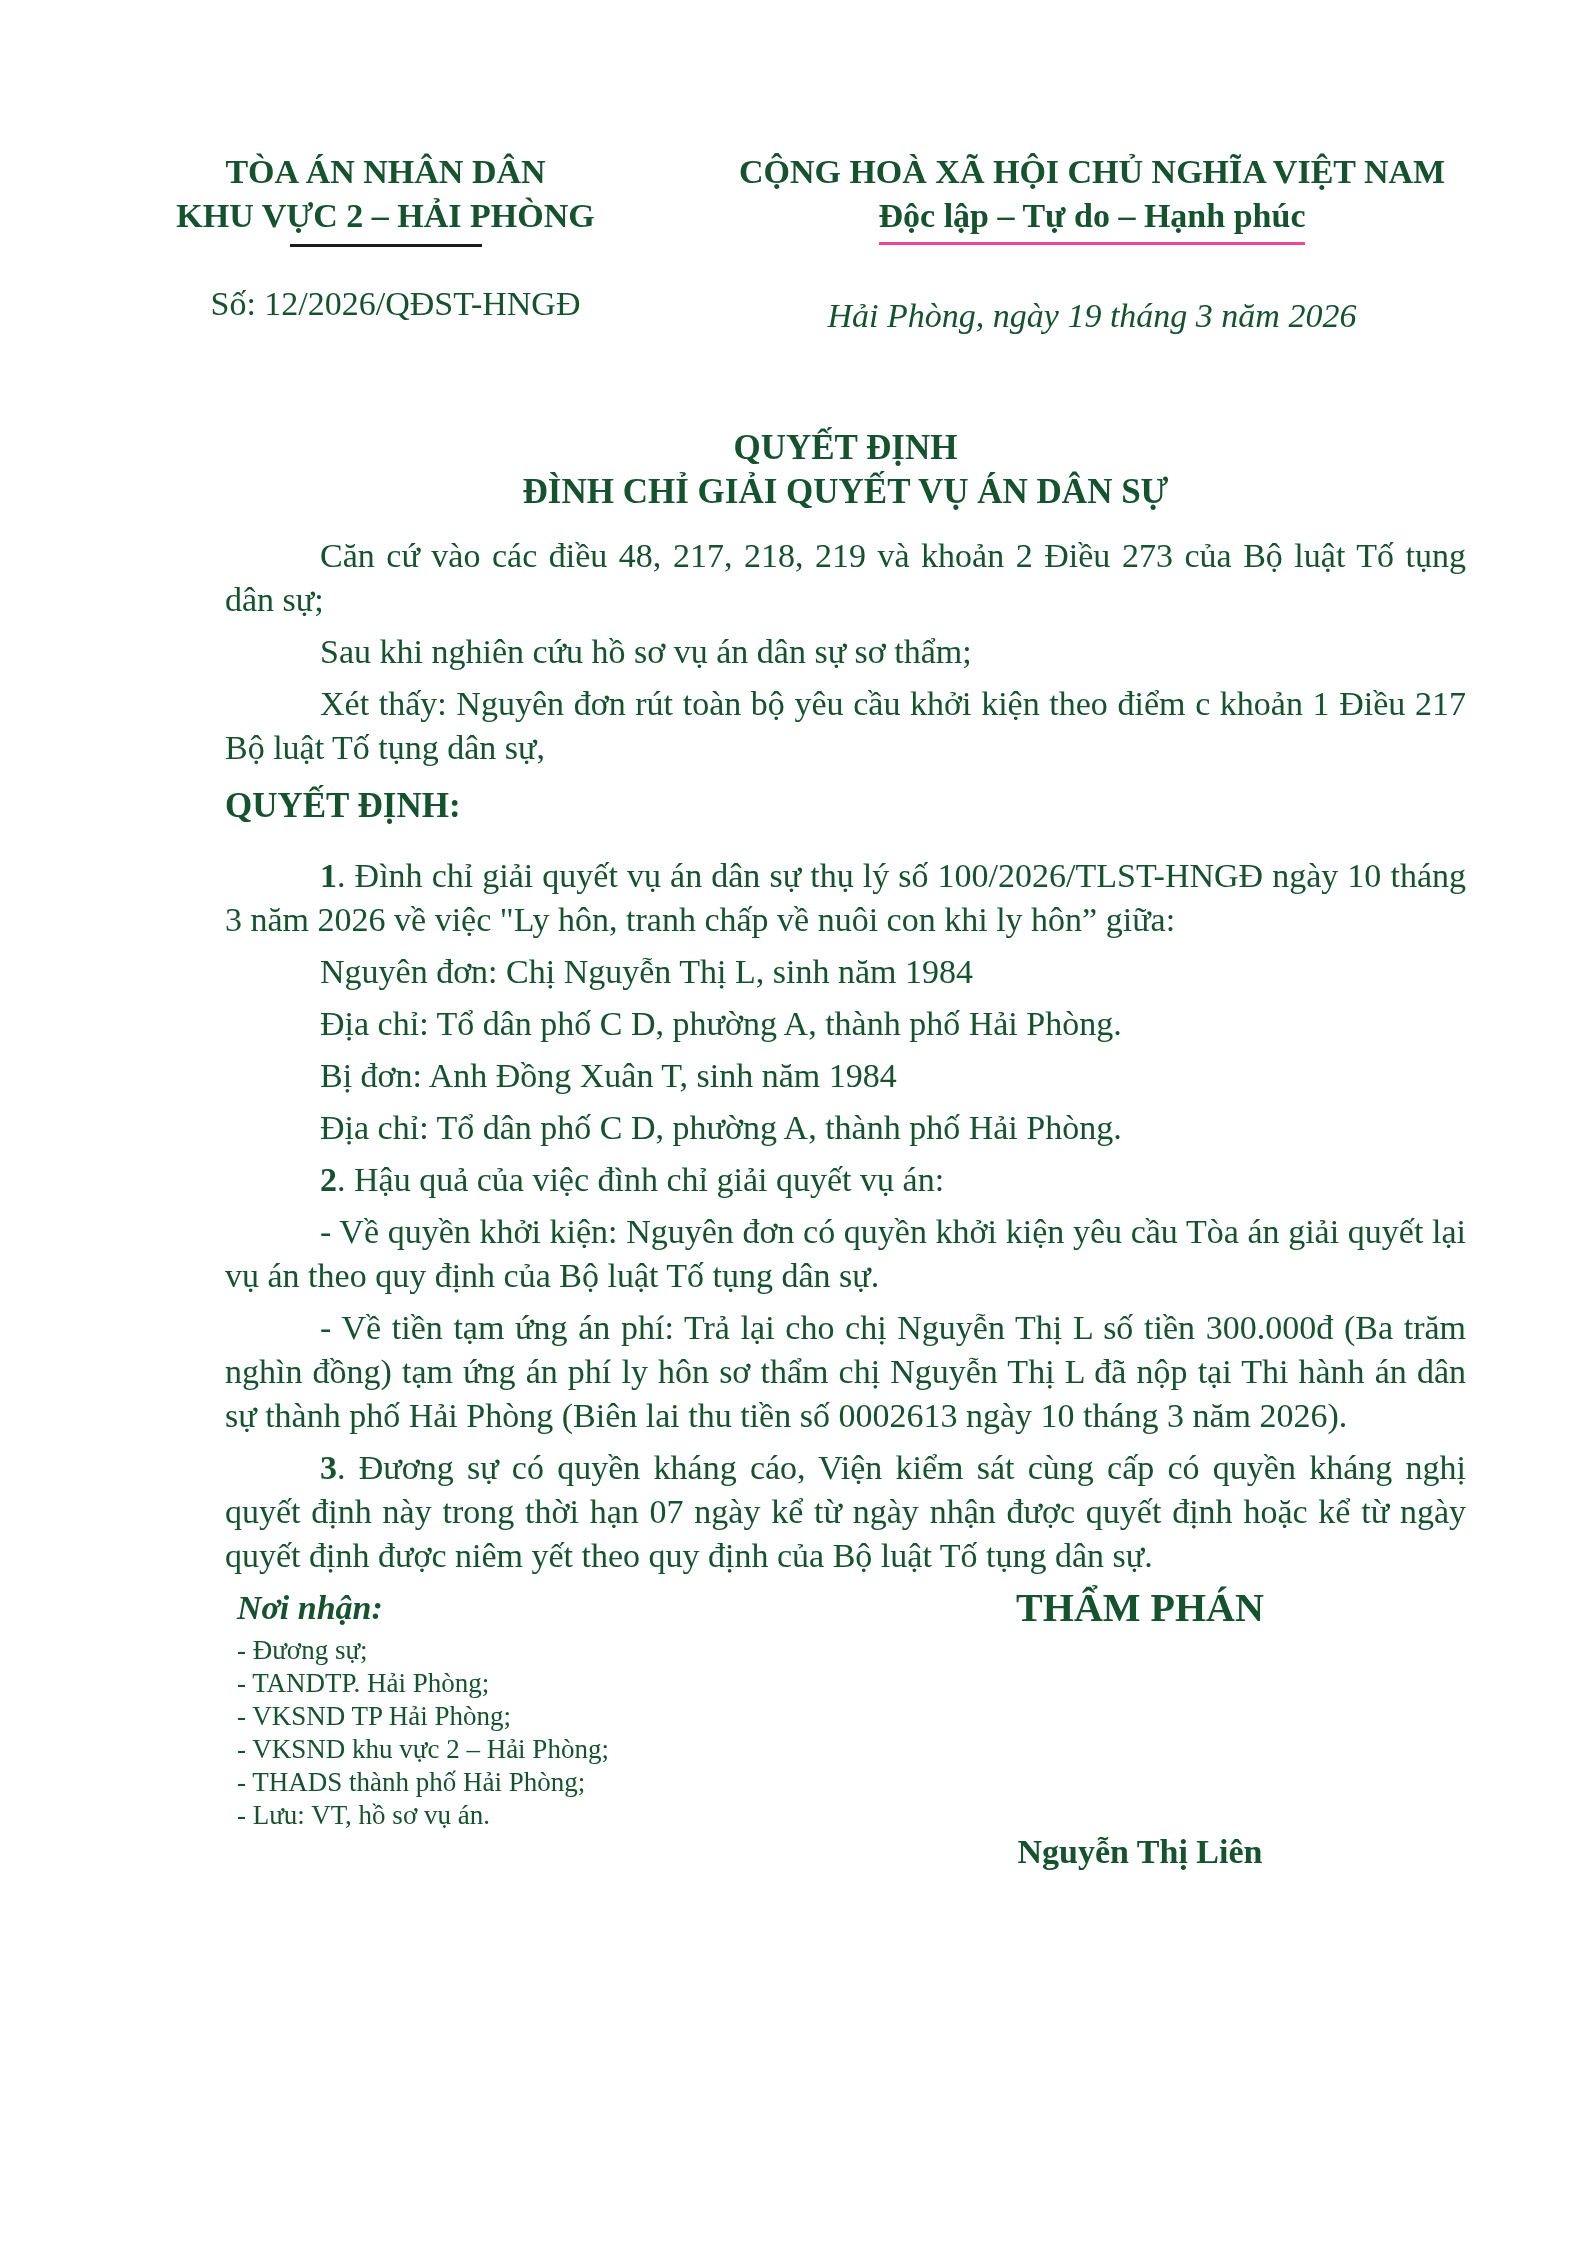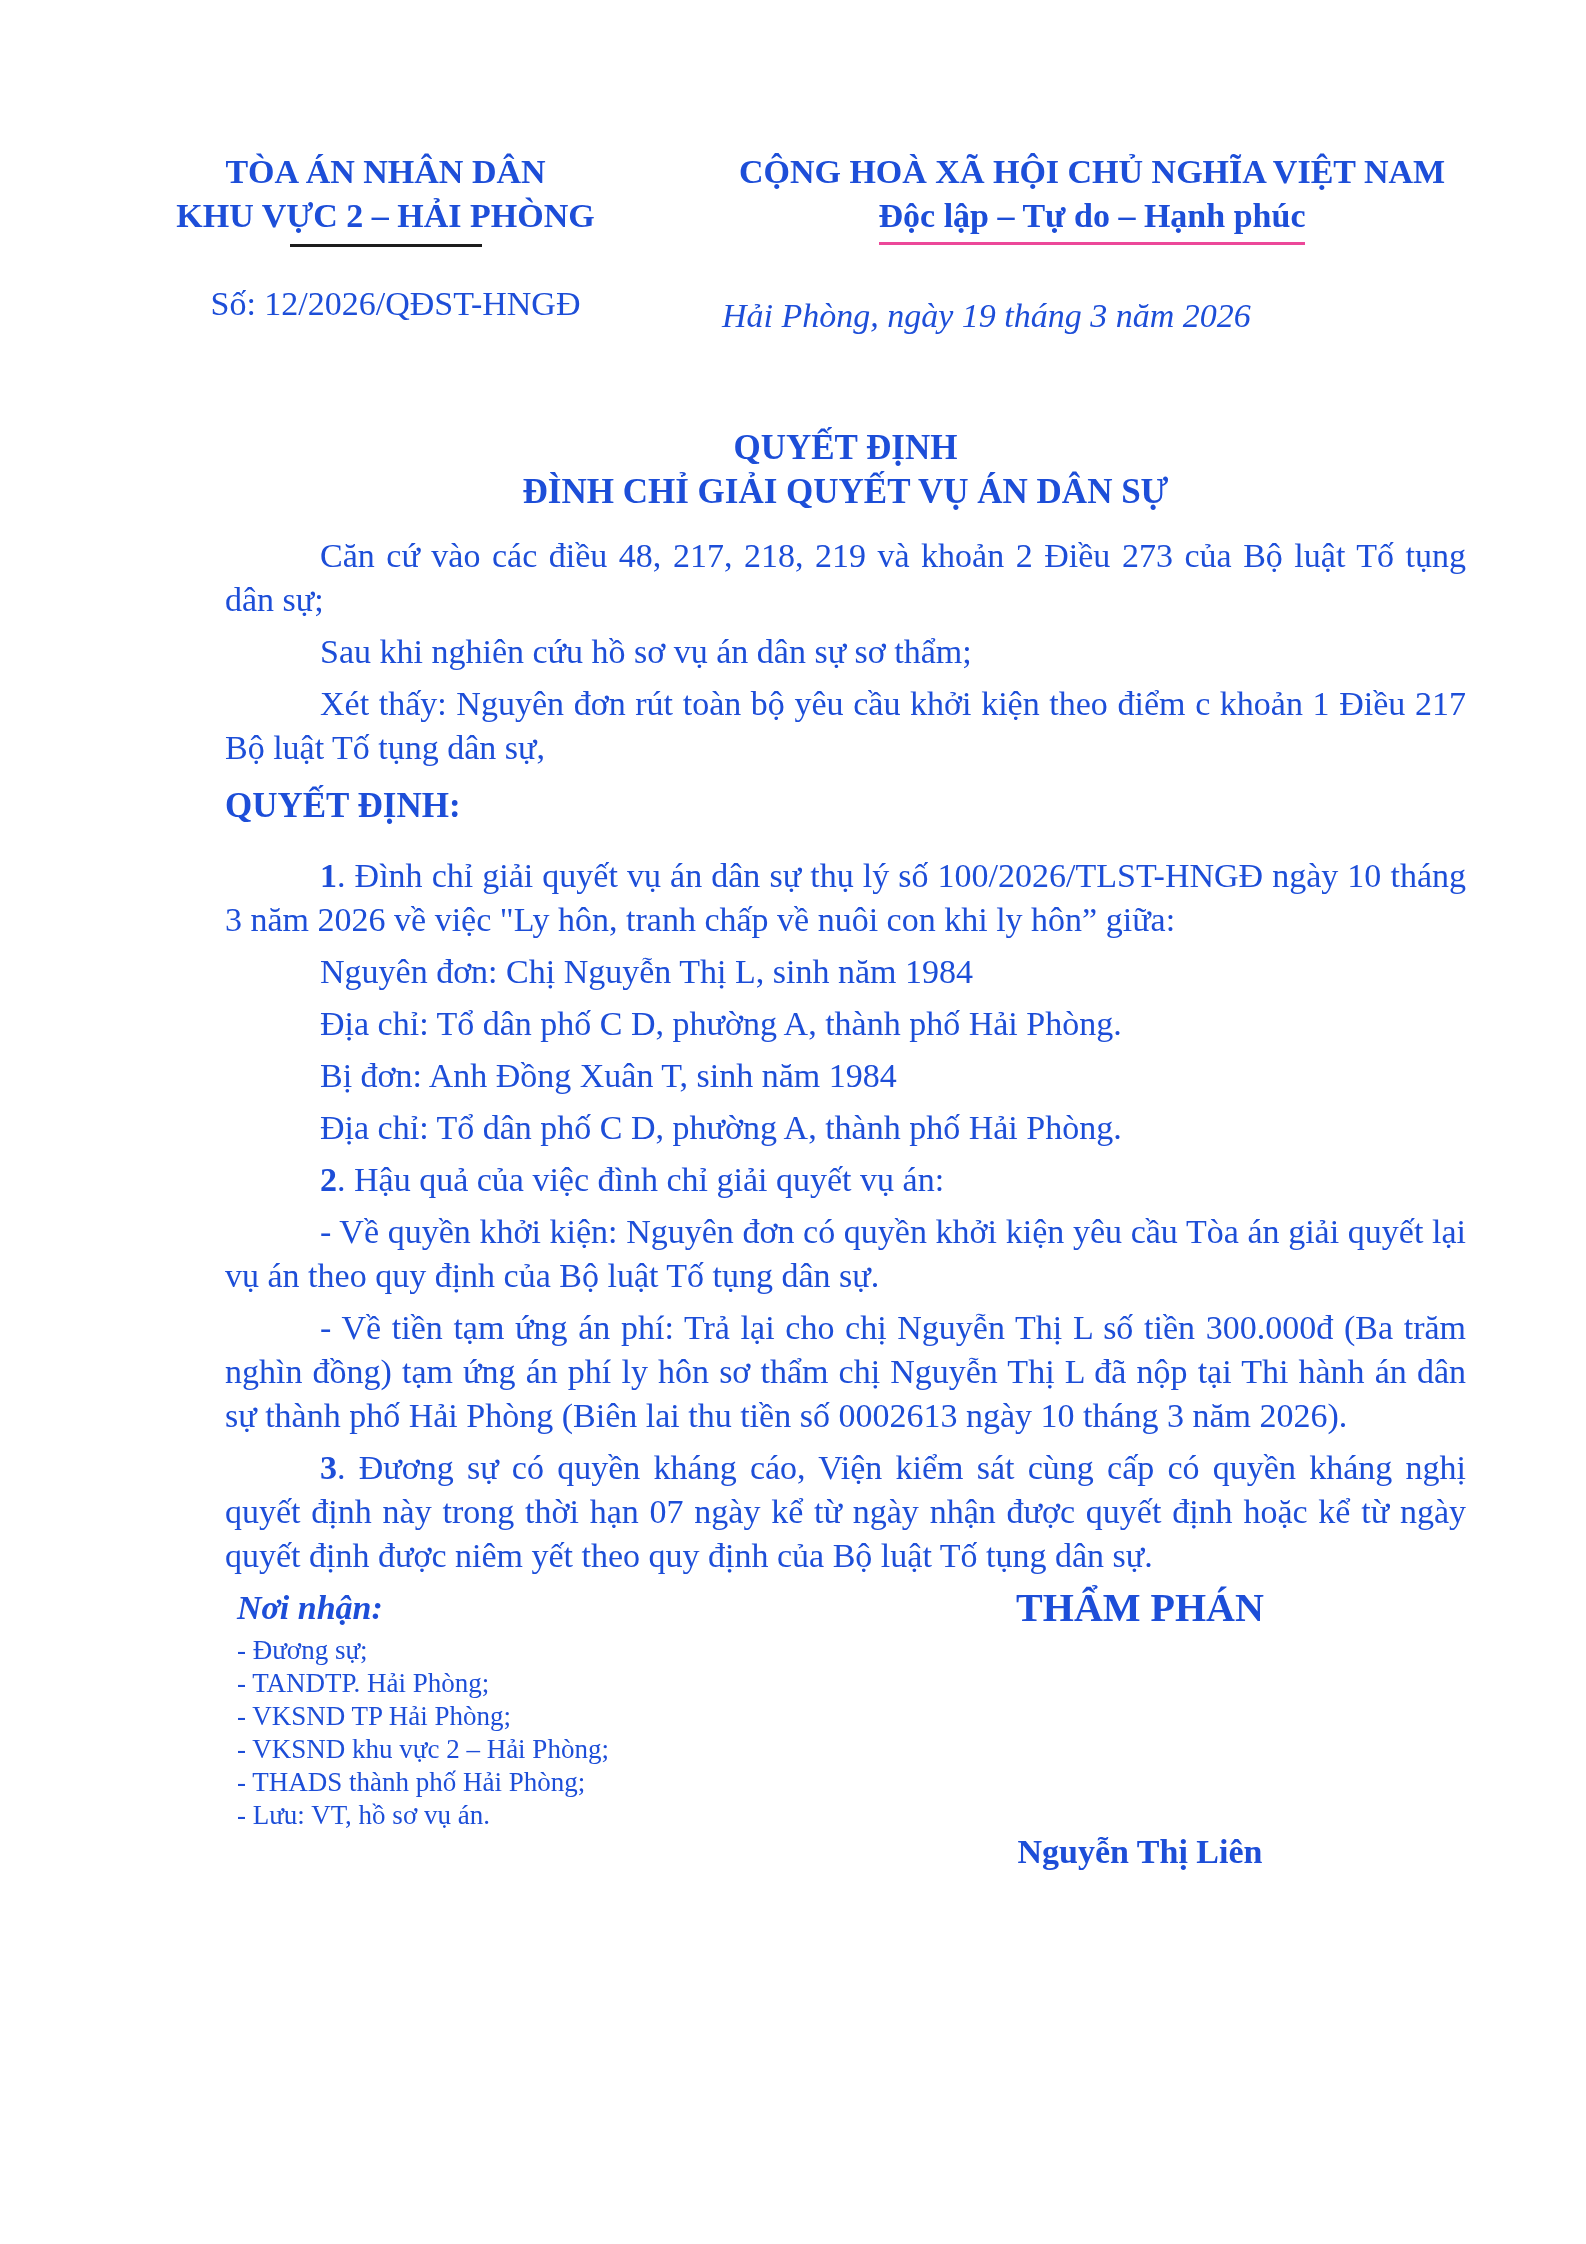--- a/index.html
+++ b/index.html
@@ -1,21 +1,21 @@
 <!DOCTYPE html>
 <html lang="vi"><head>
 <meta charset="utf-8">
 <style>
   html, body { margin: 0; padding: 0; background: #ffffff; }
   .page {
     position: relative;
     width: 1586px;
     height: 2244px;
     background: #ffffff;
-    color: #1d4ed8;
+    color: #14532d;
     font-family: "Liberation Serif", "DejaVu Serif", serif;
     box-sizing: border-box;
     padding-top: 150px;
     overflow: hidden;
   }
 
   
   .header-row { position: relative; height: 132px; }
   .hcol-left {
     position: absolute; left: 158px; width: 455px;
@@ -31,21 +31,21 @@
   .motto { display: inline-block; border-bottom: 3px solid #ec4899; padding-bottom: 4px; }
 
   
   .subheader-row { position: relative; height: 62px; margin-bottom: 82px; }
   .doc-number {
     position: absolute; left: 168px; width: 455px;
     text-align: center; font-size: 34px; line-height: 44px;
   }
   .place-date {
     position: absolute; left: 722px; width: 740px; top: 12px;
-    font-style: italic; font-size: 34px; line-height: 44px;
+    text-align: center; font-style: italic; font-size: 34px; line-height: 44px;
   }
 
   
   .doc-title {
     margin: 0 120px 0 225px;
     text-align: center; font-weight: bold;
     font-size: 35px; line-height: 44px;
   }
 
   

